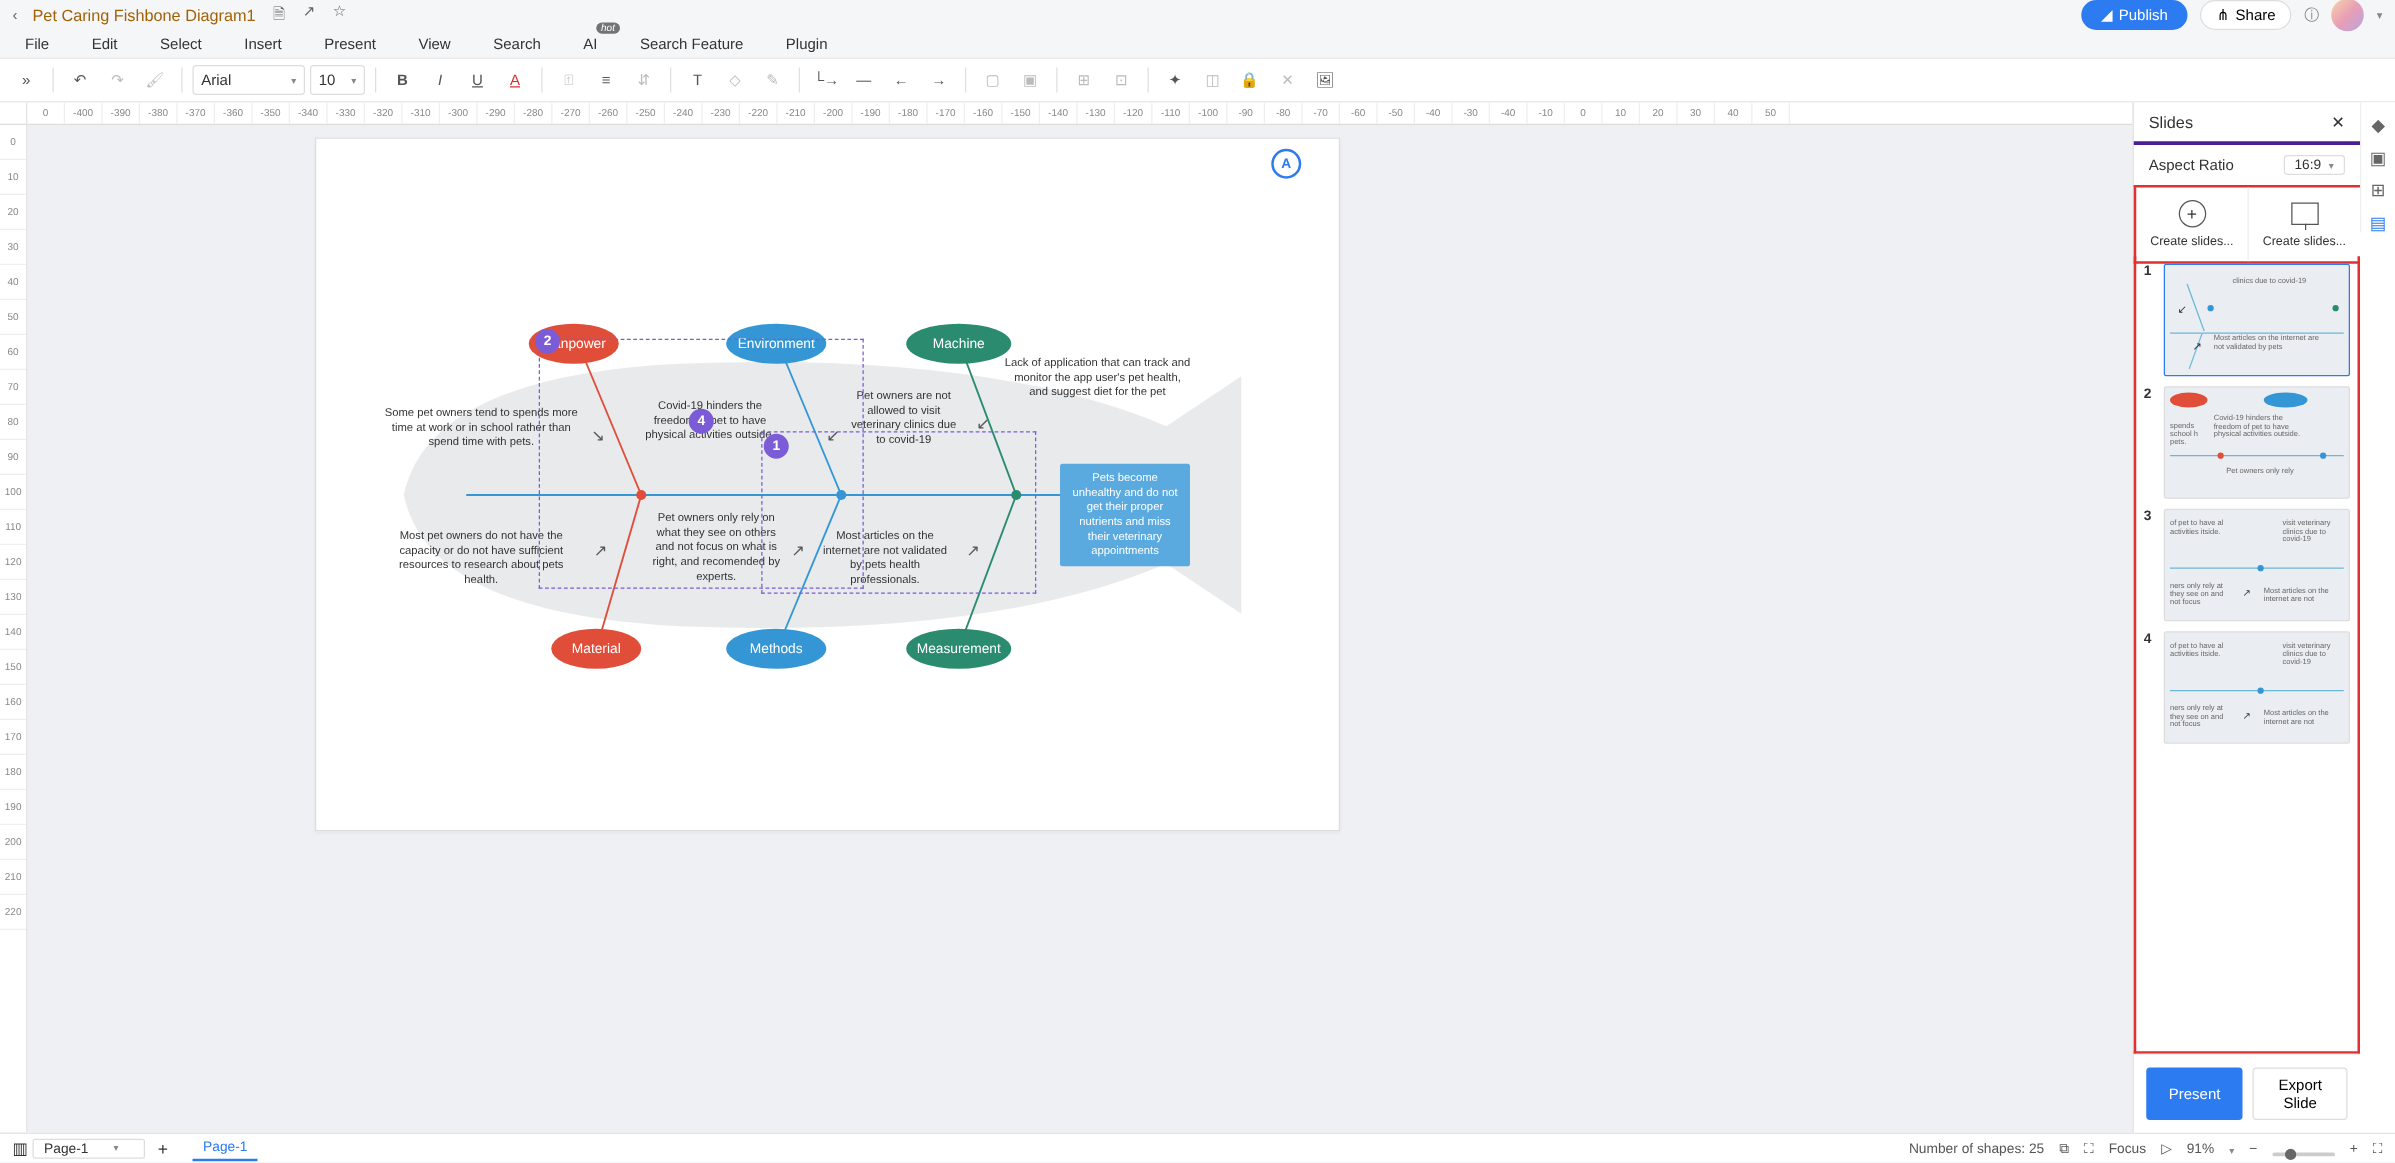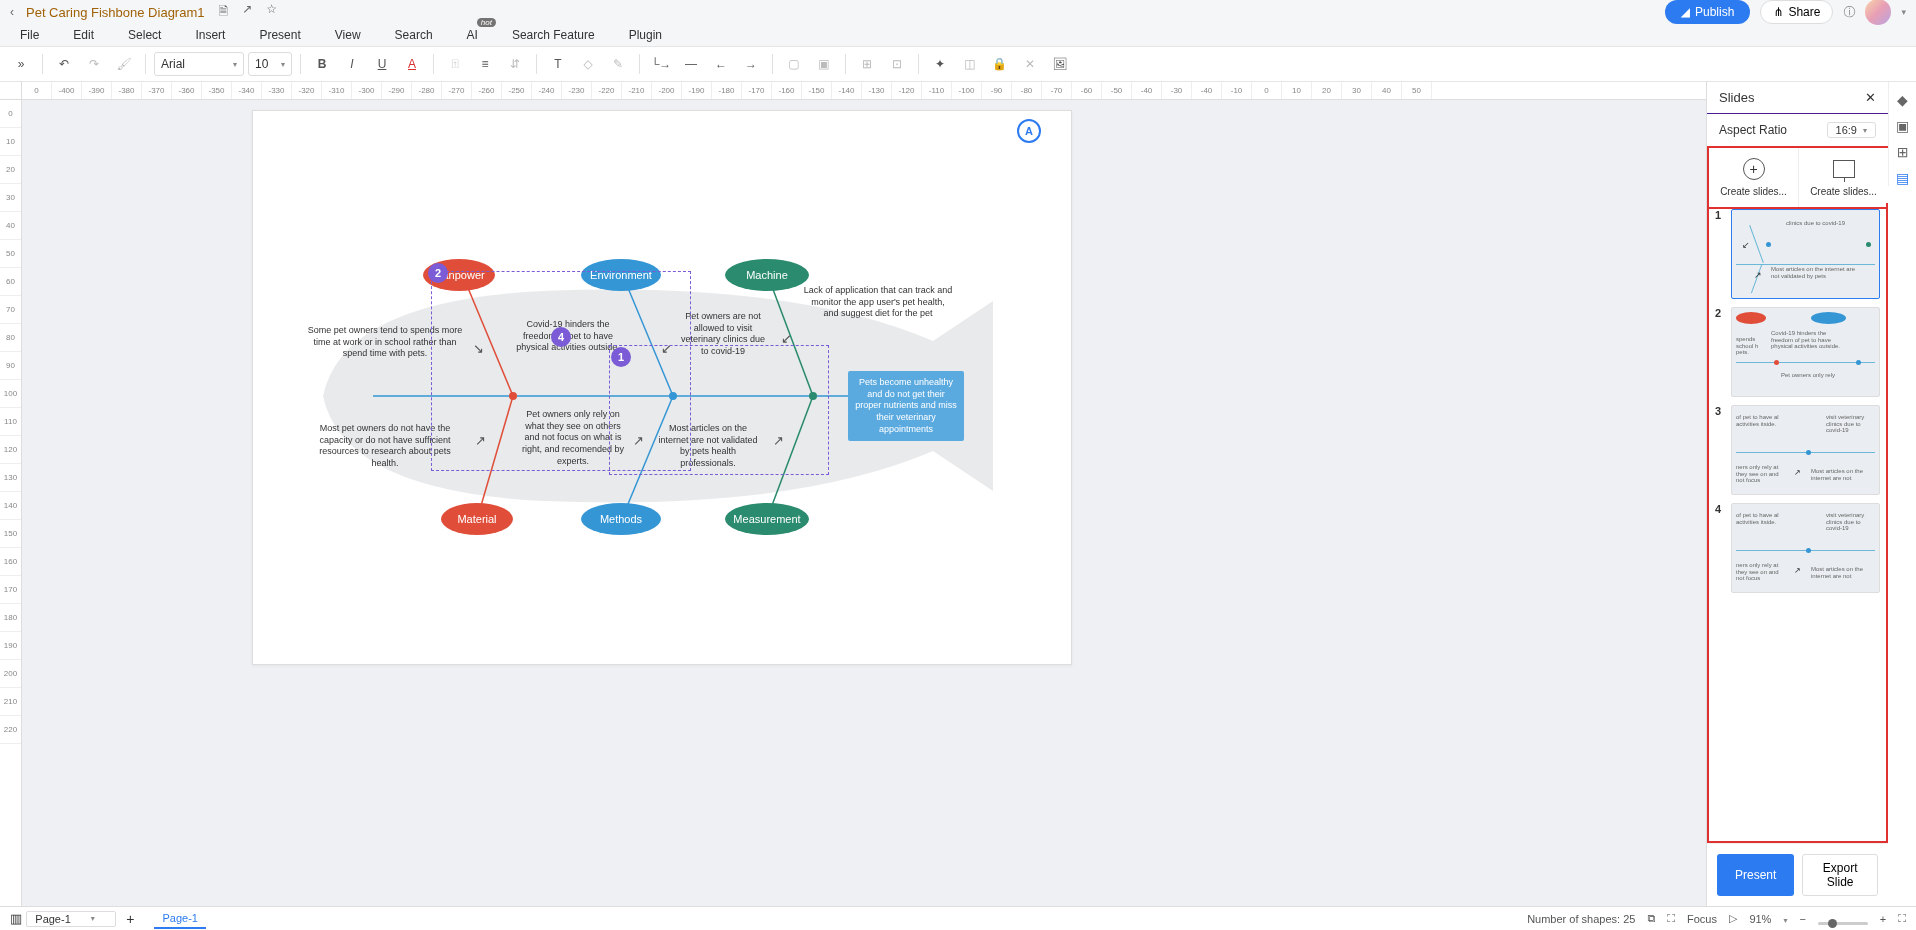--- a/index.html
+++ b/index.html
@@ -40,33 +40,33 @@
 .document { position: absolute; left: 230px; top: 10px; width: 820px; height: 555px; background: #fff; border: 1px solid #ddd; box-shadow: 0 1px 3px rgba(0,0,0,0.05); }
 .diagram { position: absolute; top: 30px; left: 0; width: 100%; height: 490px; }
 .fish-body { position: absolute; left: 40px; top: 100px; width: 720px; height: 310px; }
 
 .fishbg { position: absolute; left: 0; top: 0; width: 100%; height: 100%; opacity: 0.12; }
 
 .oval { position: absolute; border-radius: 50%; color: #fff; font-size: 11px; display: flex; align-items: center; justify-content: center; padding: 0 8px; }
 .oval.red { background: #e04e3a; width: 72px; height: 32px; }
 .oval.blue { background: #3596d5; width: 80px; height: 32px; }
 .oval.green { background: #2a8b6e; width: 84px; height: 32px; }
-.result-box { position: absolute; background: #5aaae0; color: #fff; font-size: 9px; text-align: center; padding: 6px; width: 116px; border-radius: 2px; line-height: 1.3; }
+.result-box { position: absolute; background: #5aaae0; color: #fff; font-size: 9px; text-align: center; padding: 6px; width: 104px; border-radius: 2px; line-height: 1.3; }
 
 .text-block { position: absolute; font-size: 9px; color: #333; text-align: center; line-height: 1.3; }
 .arrow-icon { position: absolute; font-size: 13px; color: #555; }
 
 .marker-circle { position: absolute; width: 20px; height: 20px; background: #7b5cd6; border-radius: 50%; color: #fff; font-size: 11px; display: flex; align-items: center; justify-content: center; font-weight: bold; z-index: 5; }
 
 .selection-box { position: absolute; border: 1.5px dashed #7b5cd6; pointer-events: none; }
 
 .ai-badge { position: absolute; top: 8px; right: 30px; width: 24px; height: 24px; border: 2px solid #2d7bf0; border-radius: 50%; display: flex; align-items: center; justify-content: center; font-size: 11px; color: #2d7bf0; font-weight: bold; background: #fff; }
 
 .right-panel { width: 210px; background: #fff; border-left: 1px solid #ddd; display: flex; flex-direction: column; }
-.panel-header { padding: 8px 12px; font-size: 13px; display: flex; justify-content: space-between; align-items: center; border-bottom: 1px solid #4c1d95; }
+.panel-header { padding: 8px 12px; font-size: 13px; display: flex; justify-content: space-between; align-items: center; border-bottom: 3px solid #4c1d95; }
 .aspect-row { padding: 8px 12px; display: flex; justify-content: space-between; align-items: center; font-size: 12px; }
 .aspect-select { border: 1px solid #ddd; border-radius: 3px; padding: 1px 8px; font-size: 11px; display: flex; align-items: center; gap: 6px; }
 .create-row { display: flex; border: 2.5px solid #e03030; border-right: none; }
 .create-btn { flex: 1; padding: 10px 4px; text-align: center; font-size: 10px; cursor: pointer; }
 .create-btn .plus-circle { width: 22px; height: 22px; border: 1.5px solid #555; border-radius: 50%; margin: 0 auto 6px; display: flex; align-items: center; justify-content: center; font-size: 14px; }
 .create-btn .slide-icon { width: 22px; height: 18px; border: 1.5px solid #555; margin: 2px auto 8px; position: relative; }
 .create-btn .slide-icon::after { content: ''; position: absolute; bottom: -5px; left: 50%; width: 1px; height: 5px; background: #555; }
 
 .slides-list { flex: 1; overflow-y: auto; padding: 6px; border: 2.5px solid #e03030; border-top: none; margin-top: -6px; }
 .slide-item { display: flex; gap: 6px; margin-bottom: 8px; }

